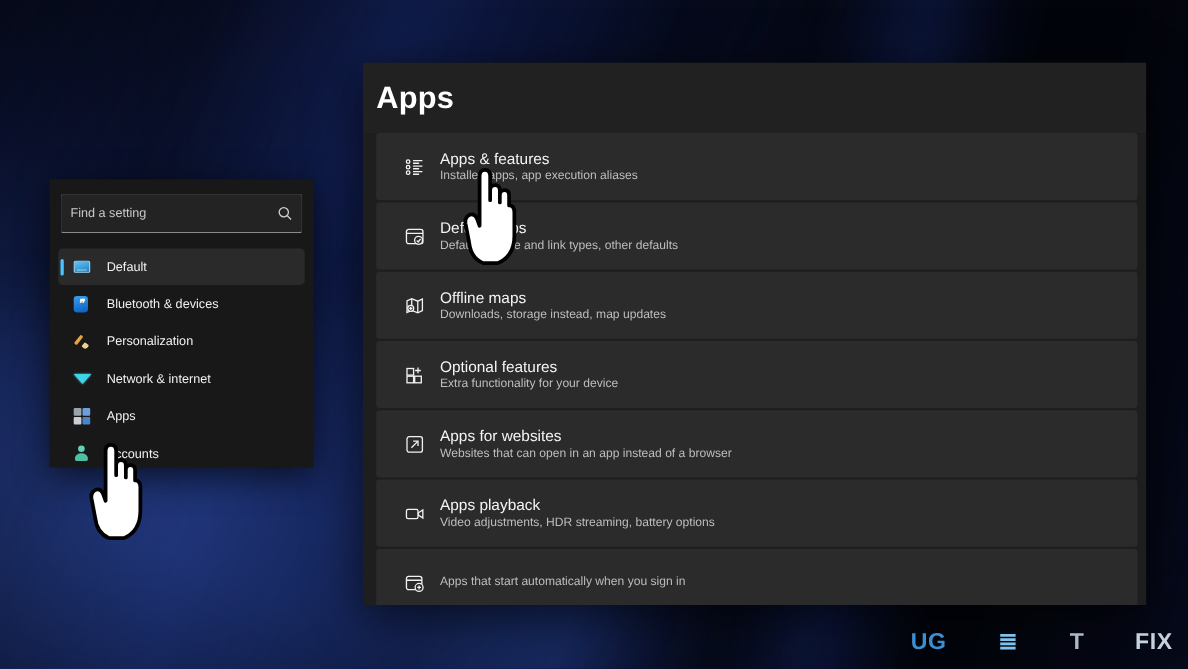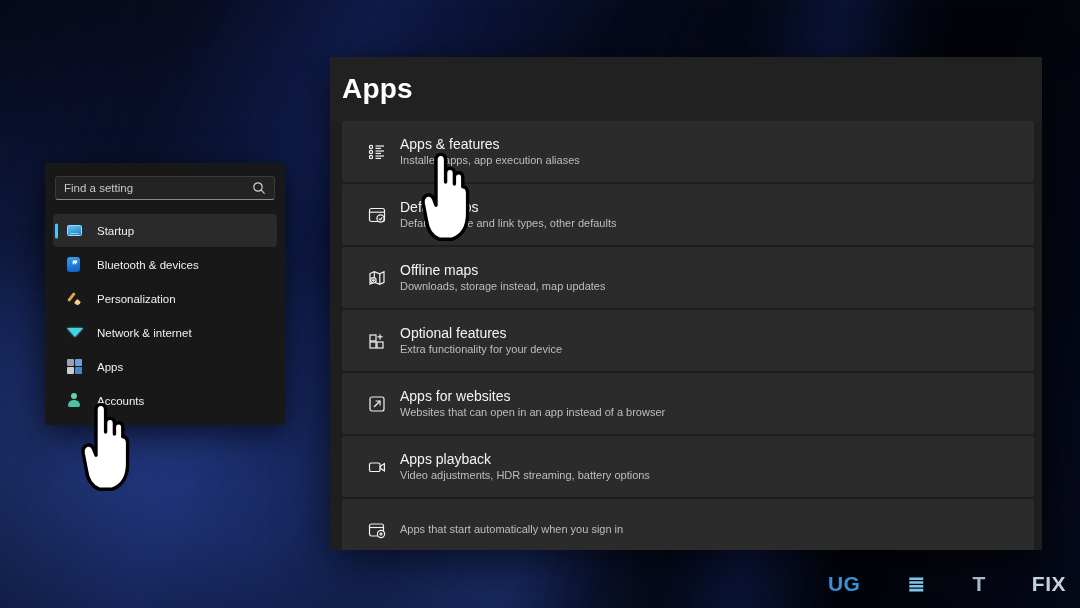--- a/index.html
+++ b/index.html
@@ -112,21 +112,21 @@
   .nav-panel {
     position:absolute;
     left:45px; top:163px; width:240px; height:262px;
     background:#181818;
     box-shadow:0 8px 30px rgba(0,0,0,.65);
     overflow:hidden;
     padding:10px 8px 0 8px;
   }
   .search-box {
     position:relative;
-    height:24px; margin:3px 2px 14px 2px;
+    height:36px; margin:3px 2px 14px 2px;
     background:#232323;
     border:1px solid #3a3a3a;
     border-bottom:1.5px solid #8a8a8a;
     border-radius:3px;
     display:flex; align-items:center;
     padding:0 8px;
   }
   .search-input {
     flex:1;
     background:transparent; border:none; outline:none;
@@ -372,21 +372,21 @@
             <line x1="9.2" y1="9.2" x2="12.6" y2="12.6"></line>
         </svg>
       </span>
     </div>
 
     <div class="nav-item selected">
       <span class="nav-sel-bar"></span>
       <span class="nav-icon">
           <i class="ic-monitor"></i>
         </span>
-      <span class="nav-label">Startup</span>
+      <span class="nav-label">Default</span>
     </div>
 
     <div class="nav-item">
       <span class="nav-icon">
           <i class="ic-bt">❞</i>
         </span>
       <span class="nav-label">Bluetooth &amp; devices</span>
     </div>
 
     <div class="nav-item">

